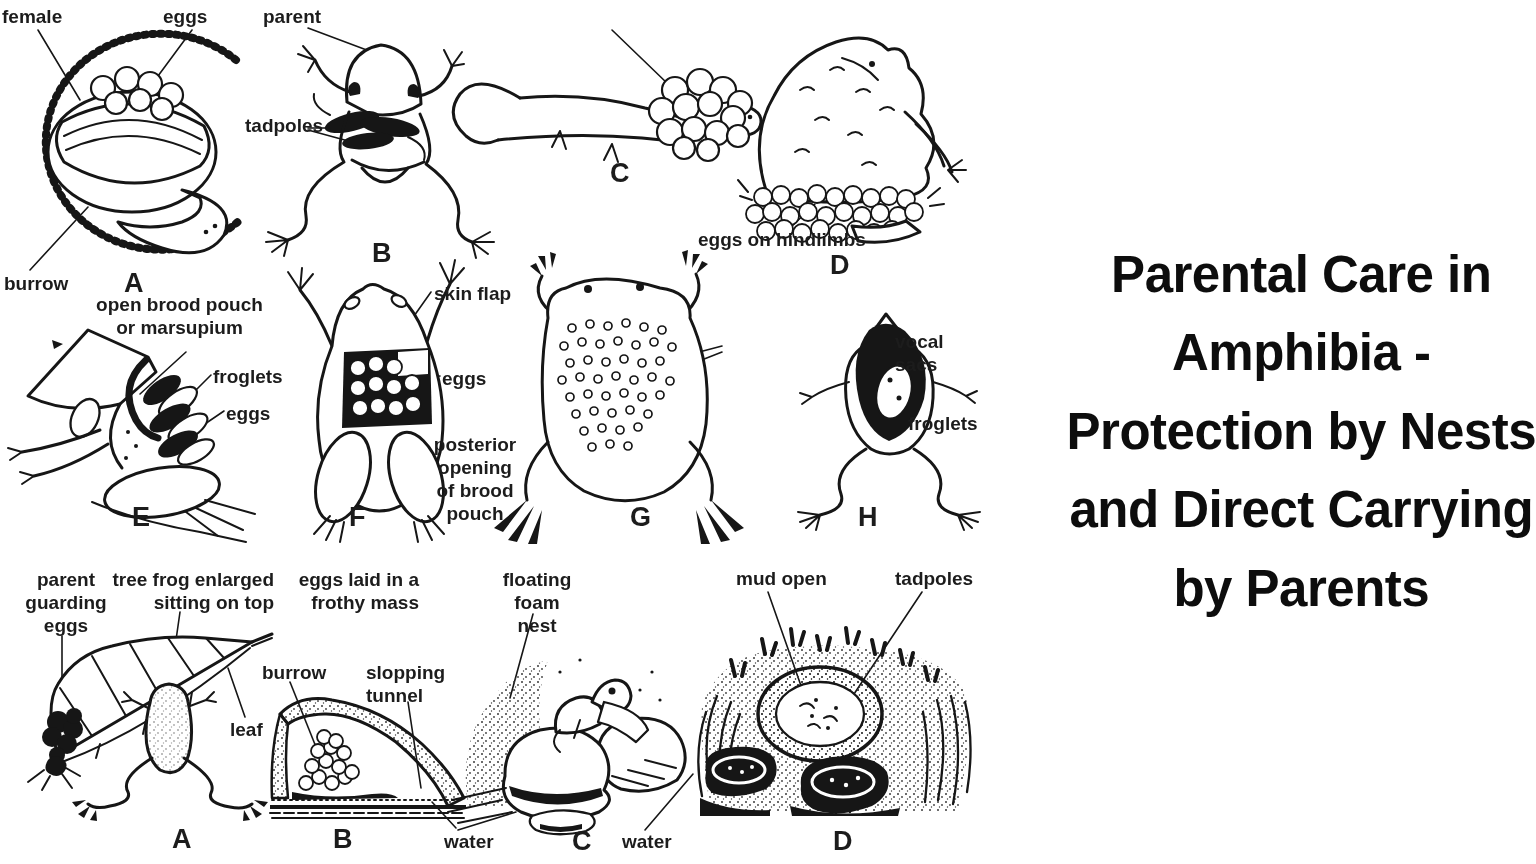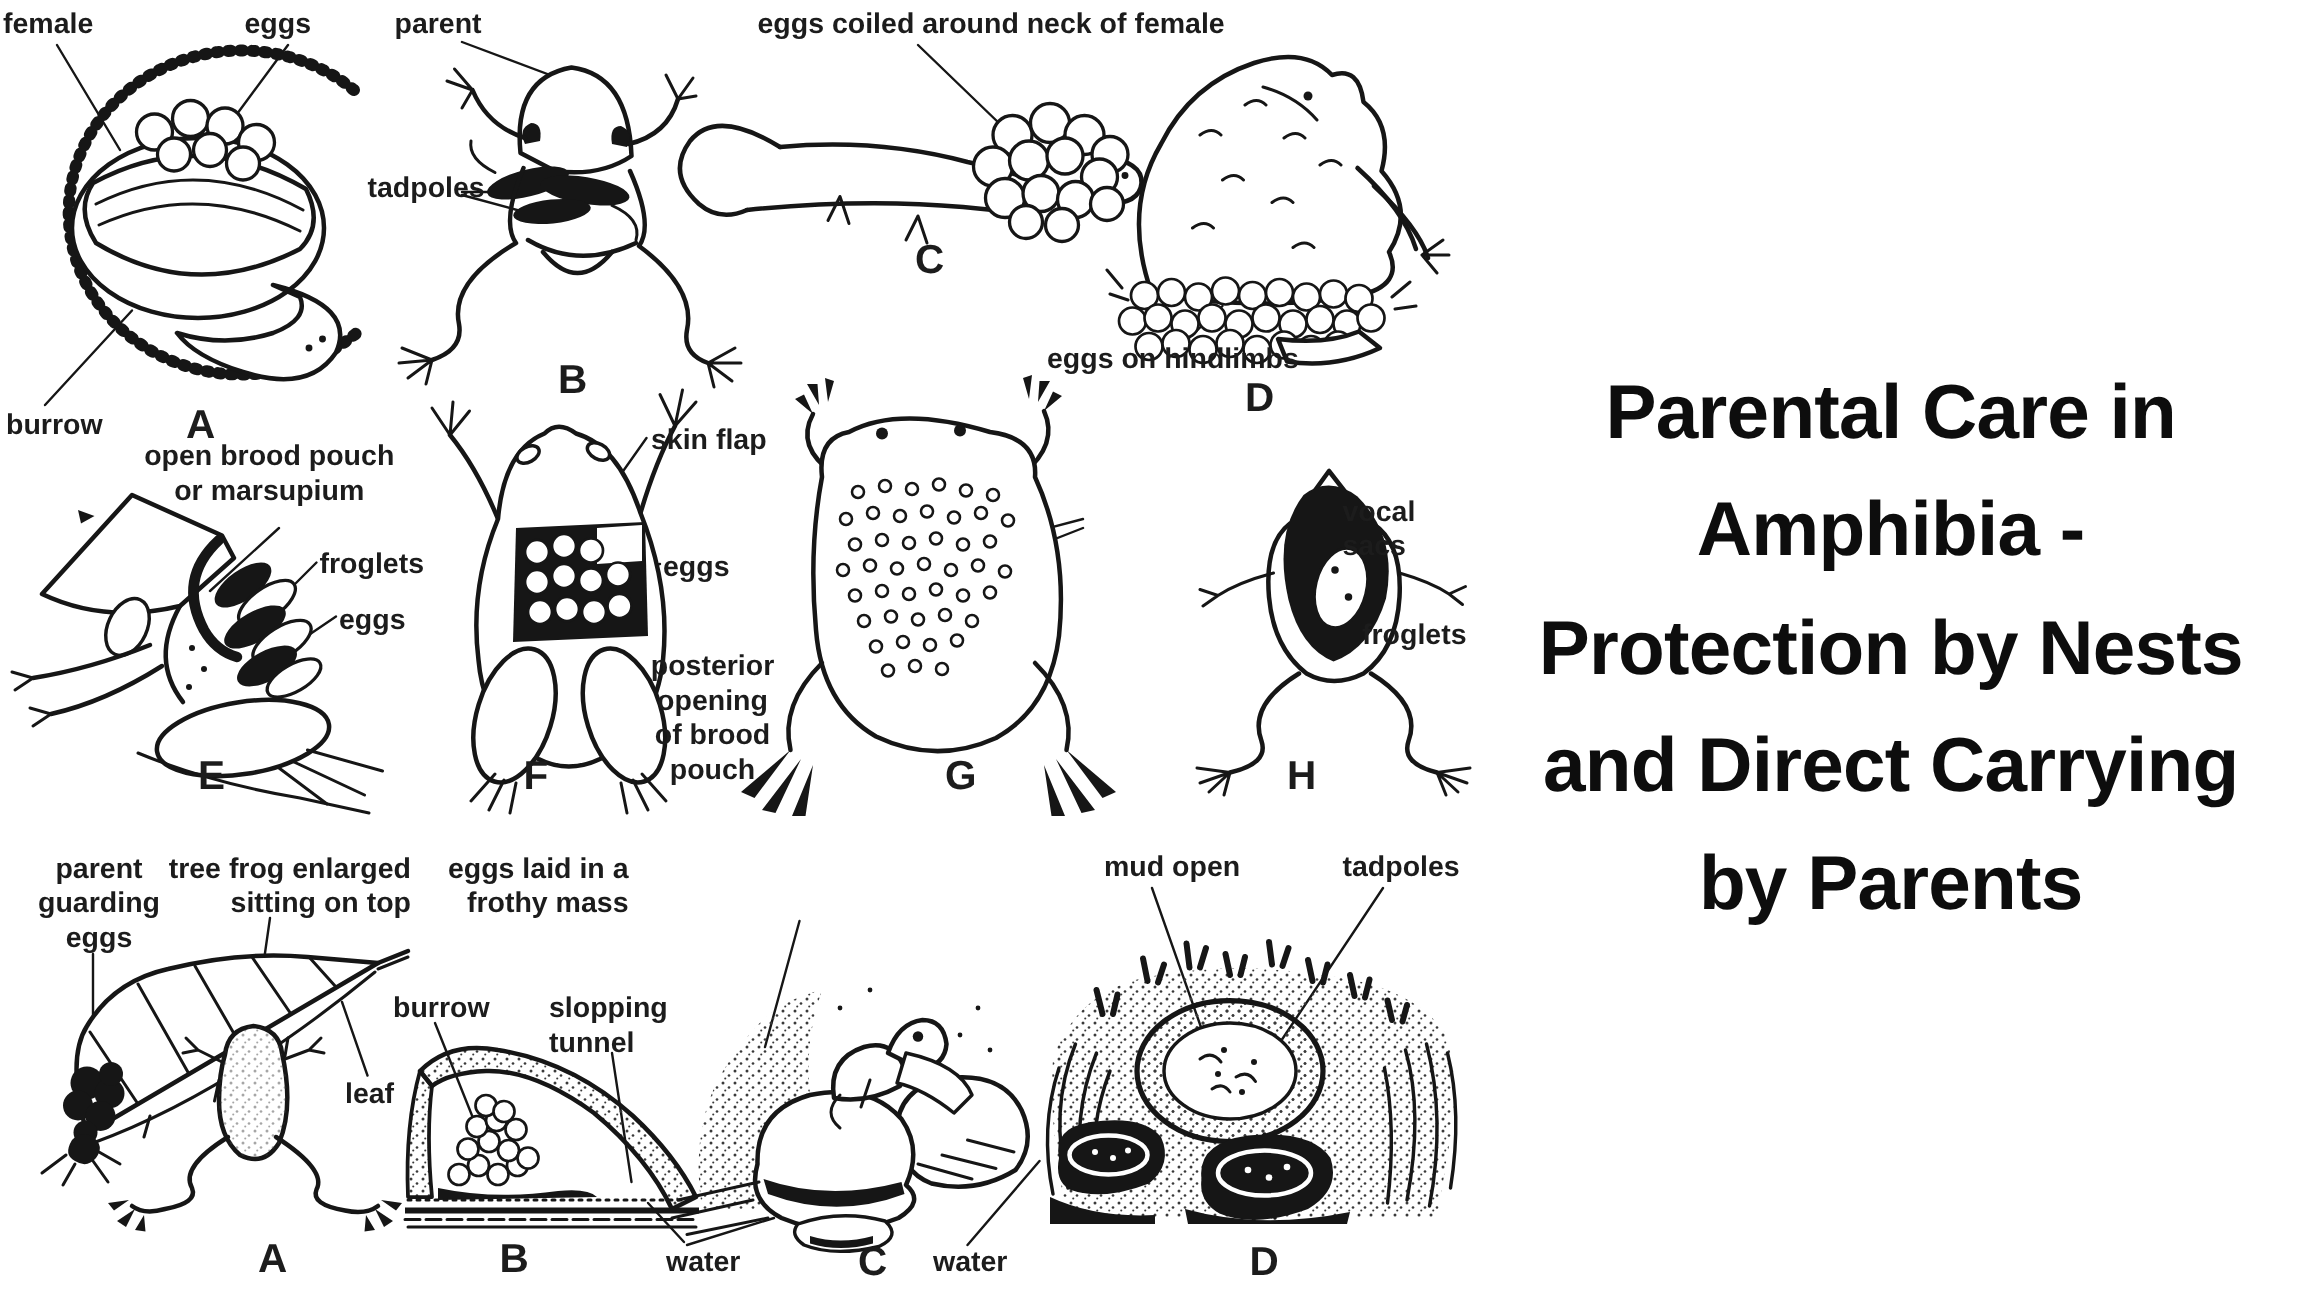--- a/index.html
+++ b/index.html
@@ -4,21 +4,21 @@
 <style>
   * { margin:0; padding:0; box-sizing:border-box; }
   html,body { width:1536px; height:864px; background:#ffffff; overflow:hidden;
               font-family:"Liberation Sans", sans-serif; }
   .stage { position:relative; width:1536px; height:648px; background:#fff; }
   #art { position:absolute; left:0; top:0; }
   .lbl { position:absolute; font-size:19px; line-height:23px; font-weight:700;
          color:#1c1c1c; white-space:pre-line; }
   .letter { position:absolute; font-size:27px; font-weight:700; color:#1c1c1c; }
   .title-area { position:absolute; left:985px; top:0; width:551px; height:864px;
-                display:flex; align-items:center; justify-content:center; }
+                display:flex; align-items:center; justify-content:flex-end; }
   .title { font-size:51px; line-height:1.54; font-weight:700; color:#0d0d0d;
            text-align:center; white-space:pre-line; letter-spacing:-0.5px; }
   
   .k   { fill:#161616; stroke:none; }
   .f   { fill:#ffffff; }
   .t   { stroke-width:1.6; }
   .w2  { stroke-width:2; }
   .w25 { stroke-width:2.3; }
   .thick { stroke-width:7; }
   .egg  { fill:#fff; stroke-width:2.2; }
@@ -403,21 +403,20 @@
       <circle cx="832" cy="780" r="2.2" fill="#fff" stroke="none"></circle>
         <circle cx="846" cy="785" r="2.2" fill="#fff" stroke="none"></circle>
         <circle cx="858" cy="778" r="2.2" fill="#fff" stroke="none"></circle>
       <path class="k" d="M 700,798 Q 730,812 770,810 L 770,816 L 700,816 Z M 790,806 Q 840,820 900,808 L 898,816 L 792,816 Z"></path>
     </g>
   </svg>
 
   <div class="lbl" style="left:2px;top:5px">female</div>
   <div class="lbl" style="left:163px;top:5px">eggs</div>
   <div class="lbl" style="left:263px;top:5px">parent</div>
-  <div class="lbl" style="left:505px;top:5px">eggs coiled around neck of female</div>
   <div class="lbl" style="left:245px;top:114px">tadpoles</div>
   <div class="lbl" style="left:698px;top:228px">eggs on hindlimbs</div>
   <div class="lbl" style="left:4px;top:272px">burrow</div>
 
   <div class="lbl" style="left:87px;top:293px;width:185px;text-align:center">open brood pouch
 or marsupium</div>
   <div class="lbl" style="left:213px;top:365px">froglets</div>
   <div class="lbl" style="left:226px;top:402px">eggs</div>
   <div class="lbl" style="left:434px;top:282px">skin flap</div>
   <div class="lbl" style="left:442px;top:367px">eggs</div>
@@ -434,20 +433,22 @@
 eggs</div>
   <div class="lbl" style="left:106px;top:568px;width:168px;text-align:right">tree frog enlarged
 sitting on top</div>
   <div class="lbl" style="left:230px;top:718px">leaf</div>
   <div class="lbl" style="left:297px;top:568px;width:122px;text-align:right">eggs laid in a
 frothy mass</div>
   <div class="lbl" style="left:262px;top:661px">burrow</div>
   <div class="lbl" style="left:366px;top:661px;width:80px;text-align:left">slopping
 tunnel</div>
   <div class="lbl" style="left:444px;top:830px">water</div>
+  <div class="lbl" style="left:478px;top:568px;width:118px;text-align:center">floating foam
+nest</div>
   <div class="lbl" style="left:622px;top:830px">water</div>
   <div class="lbl" style="left:736px;top:567px">mud open</div>
   <div class="lbl" style="left:895px;top:567px">tadpoles</div>
 
   <div class="letter" style="left:124px;top:268px">A</div>
   <div class="letter" style="left:372px;top:238px">B</div>
   <div class="letter" style="left:610px;top:158px">C</div>
   <div class="letter" style="left:830px;top:250px">D</div>
   <div class="letter" style="left:132px;top:502px">E</div>
   <div class="letter" style="left:349px;top:502px">F</div>

